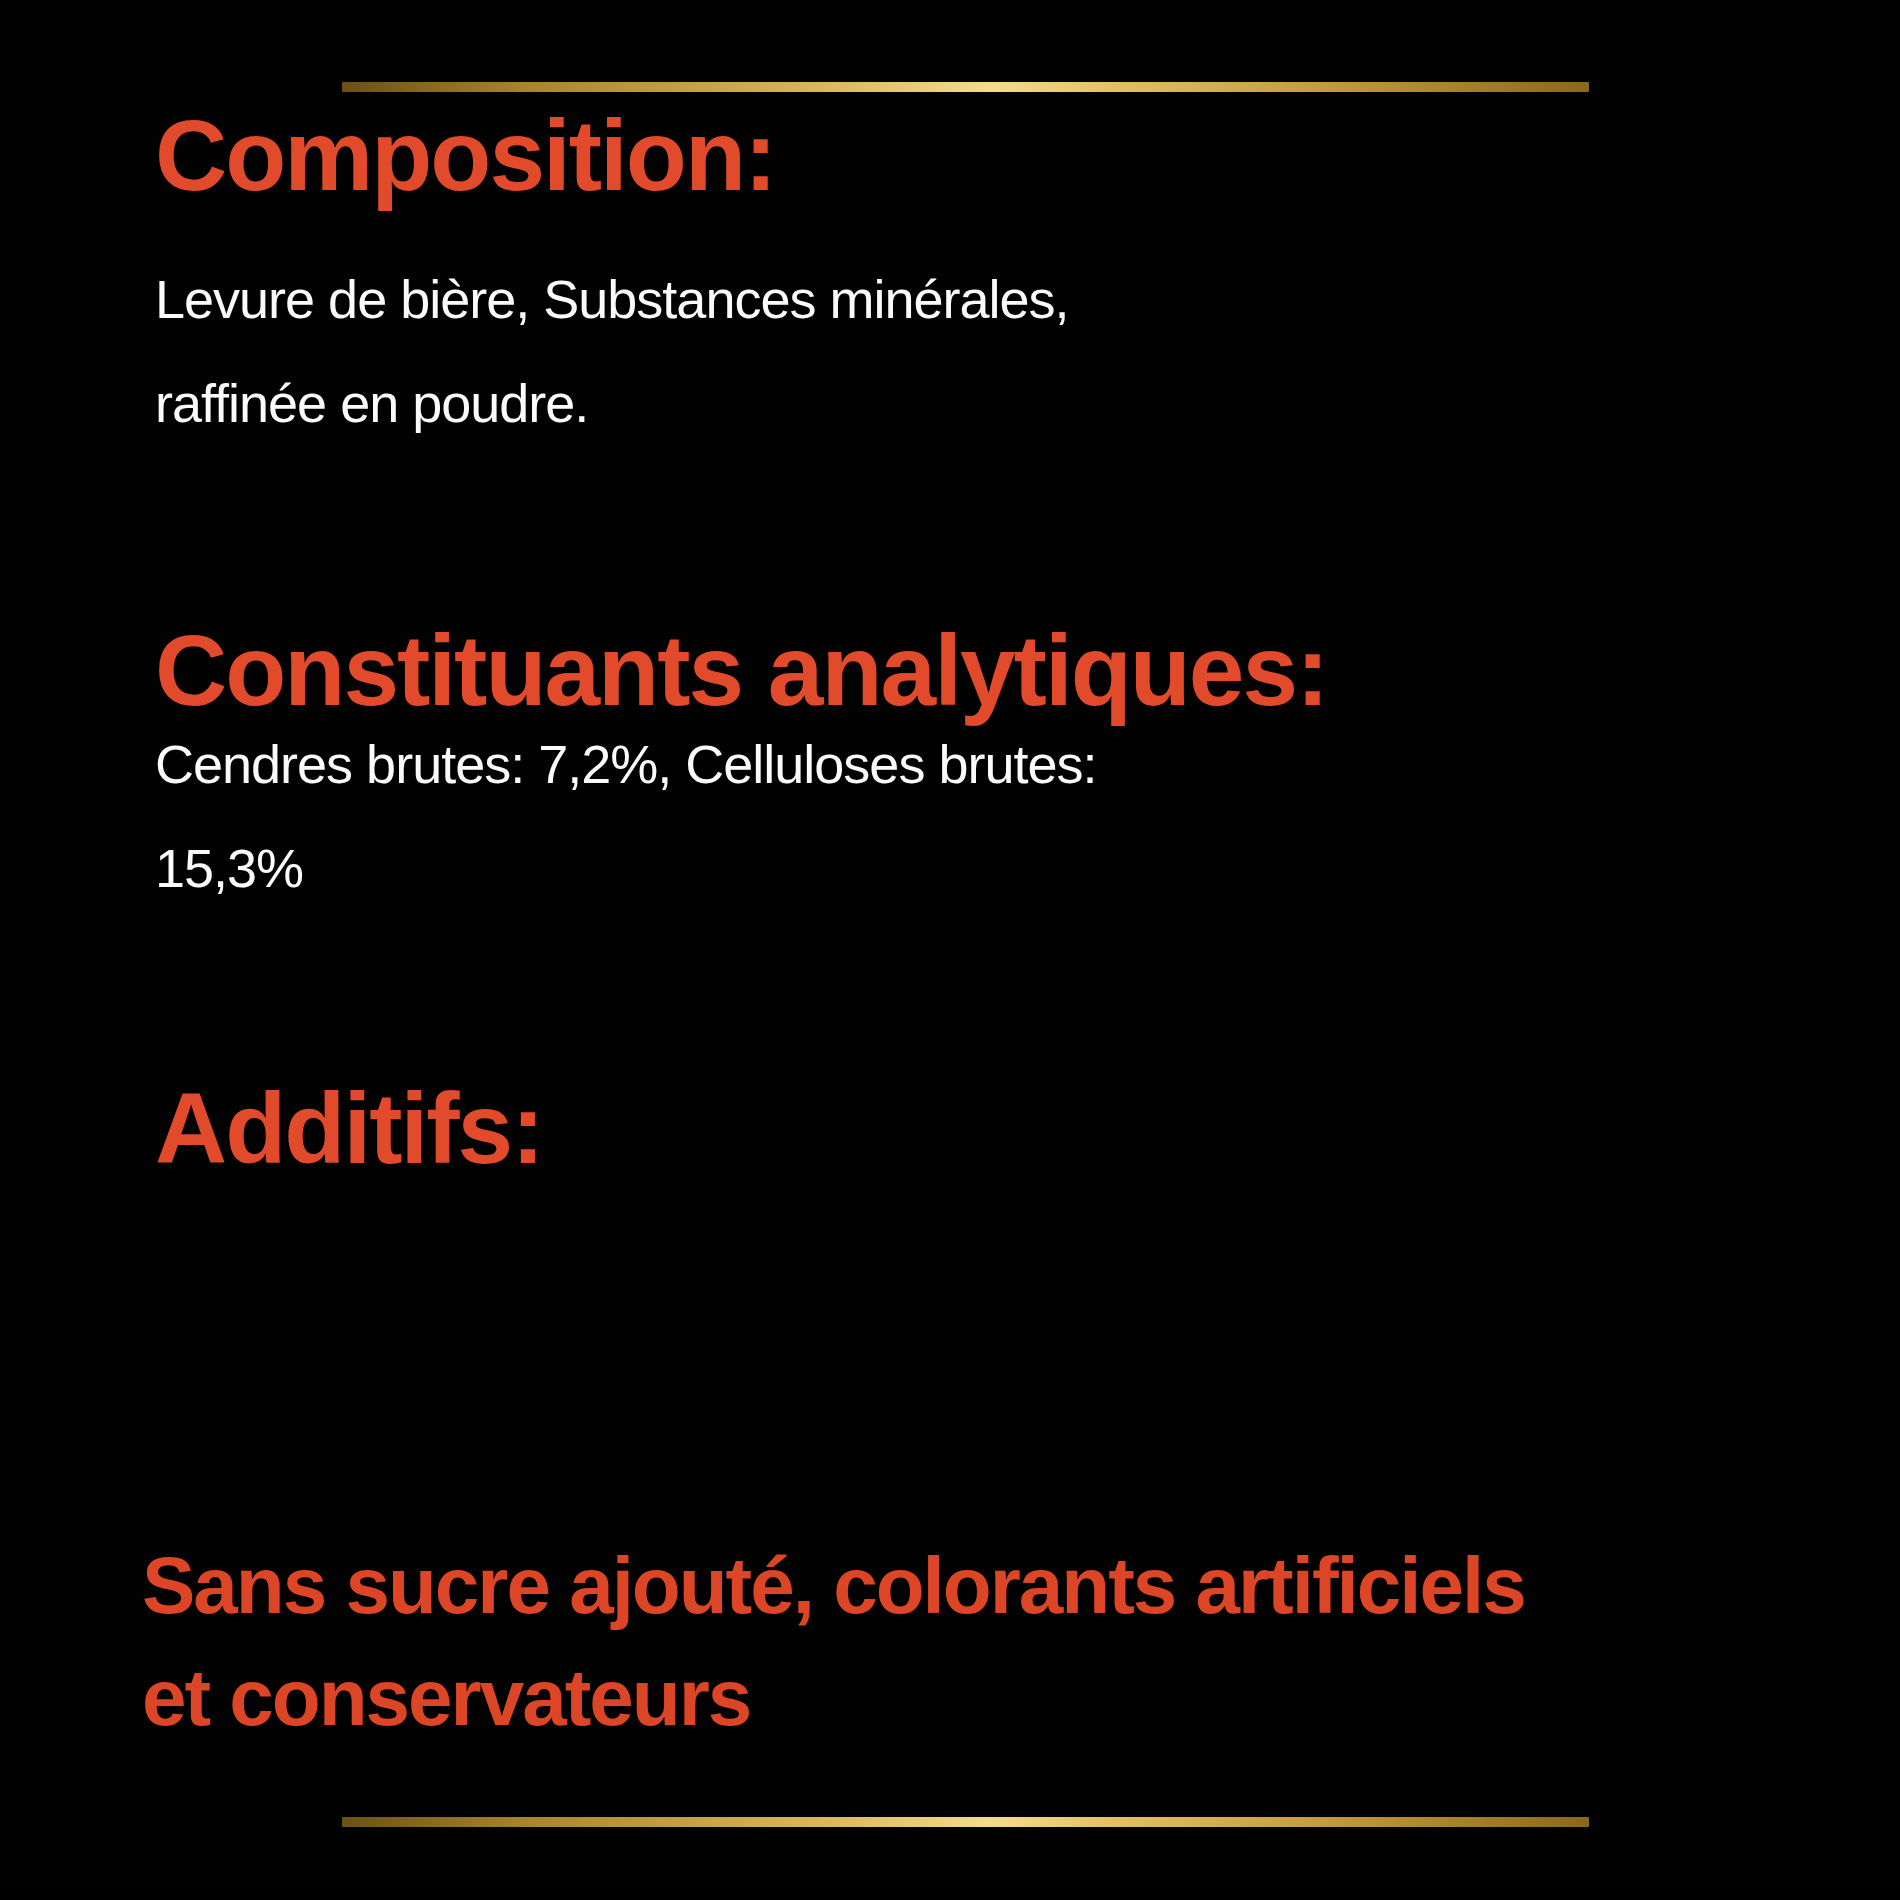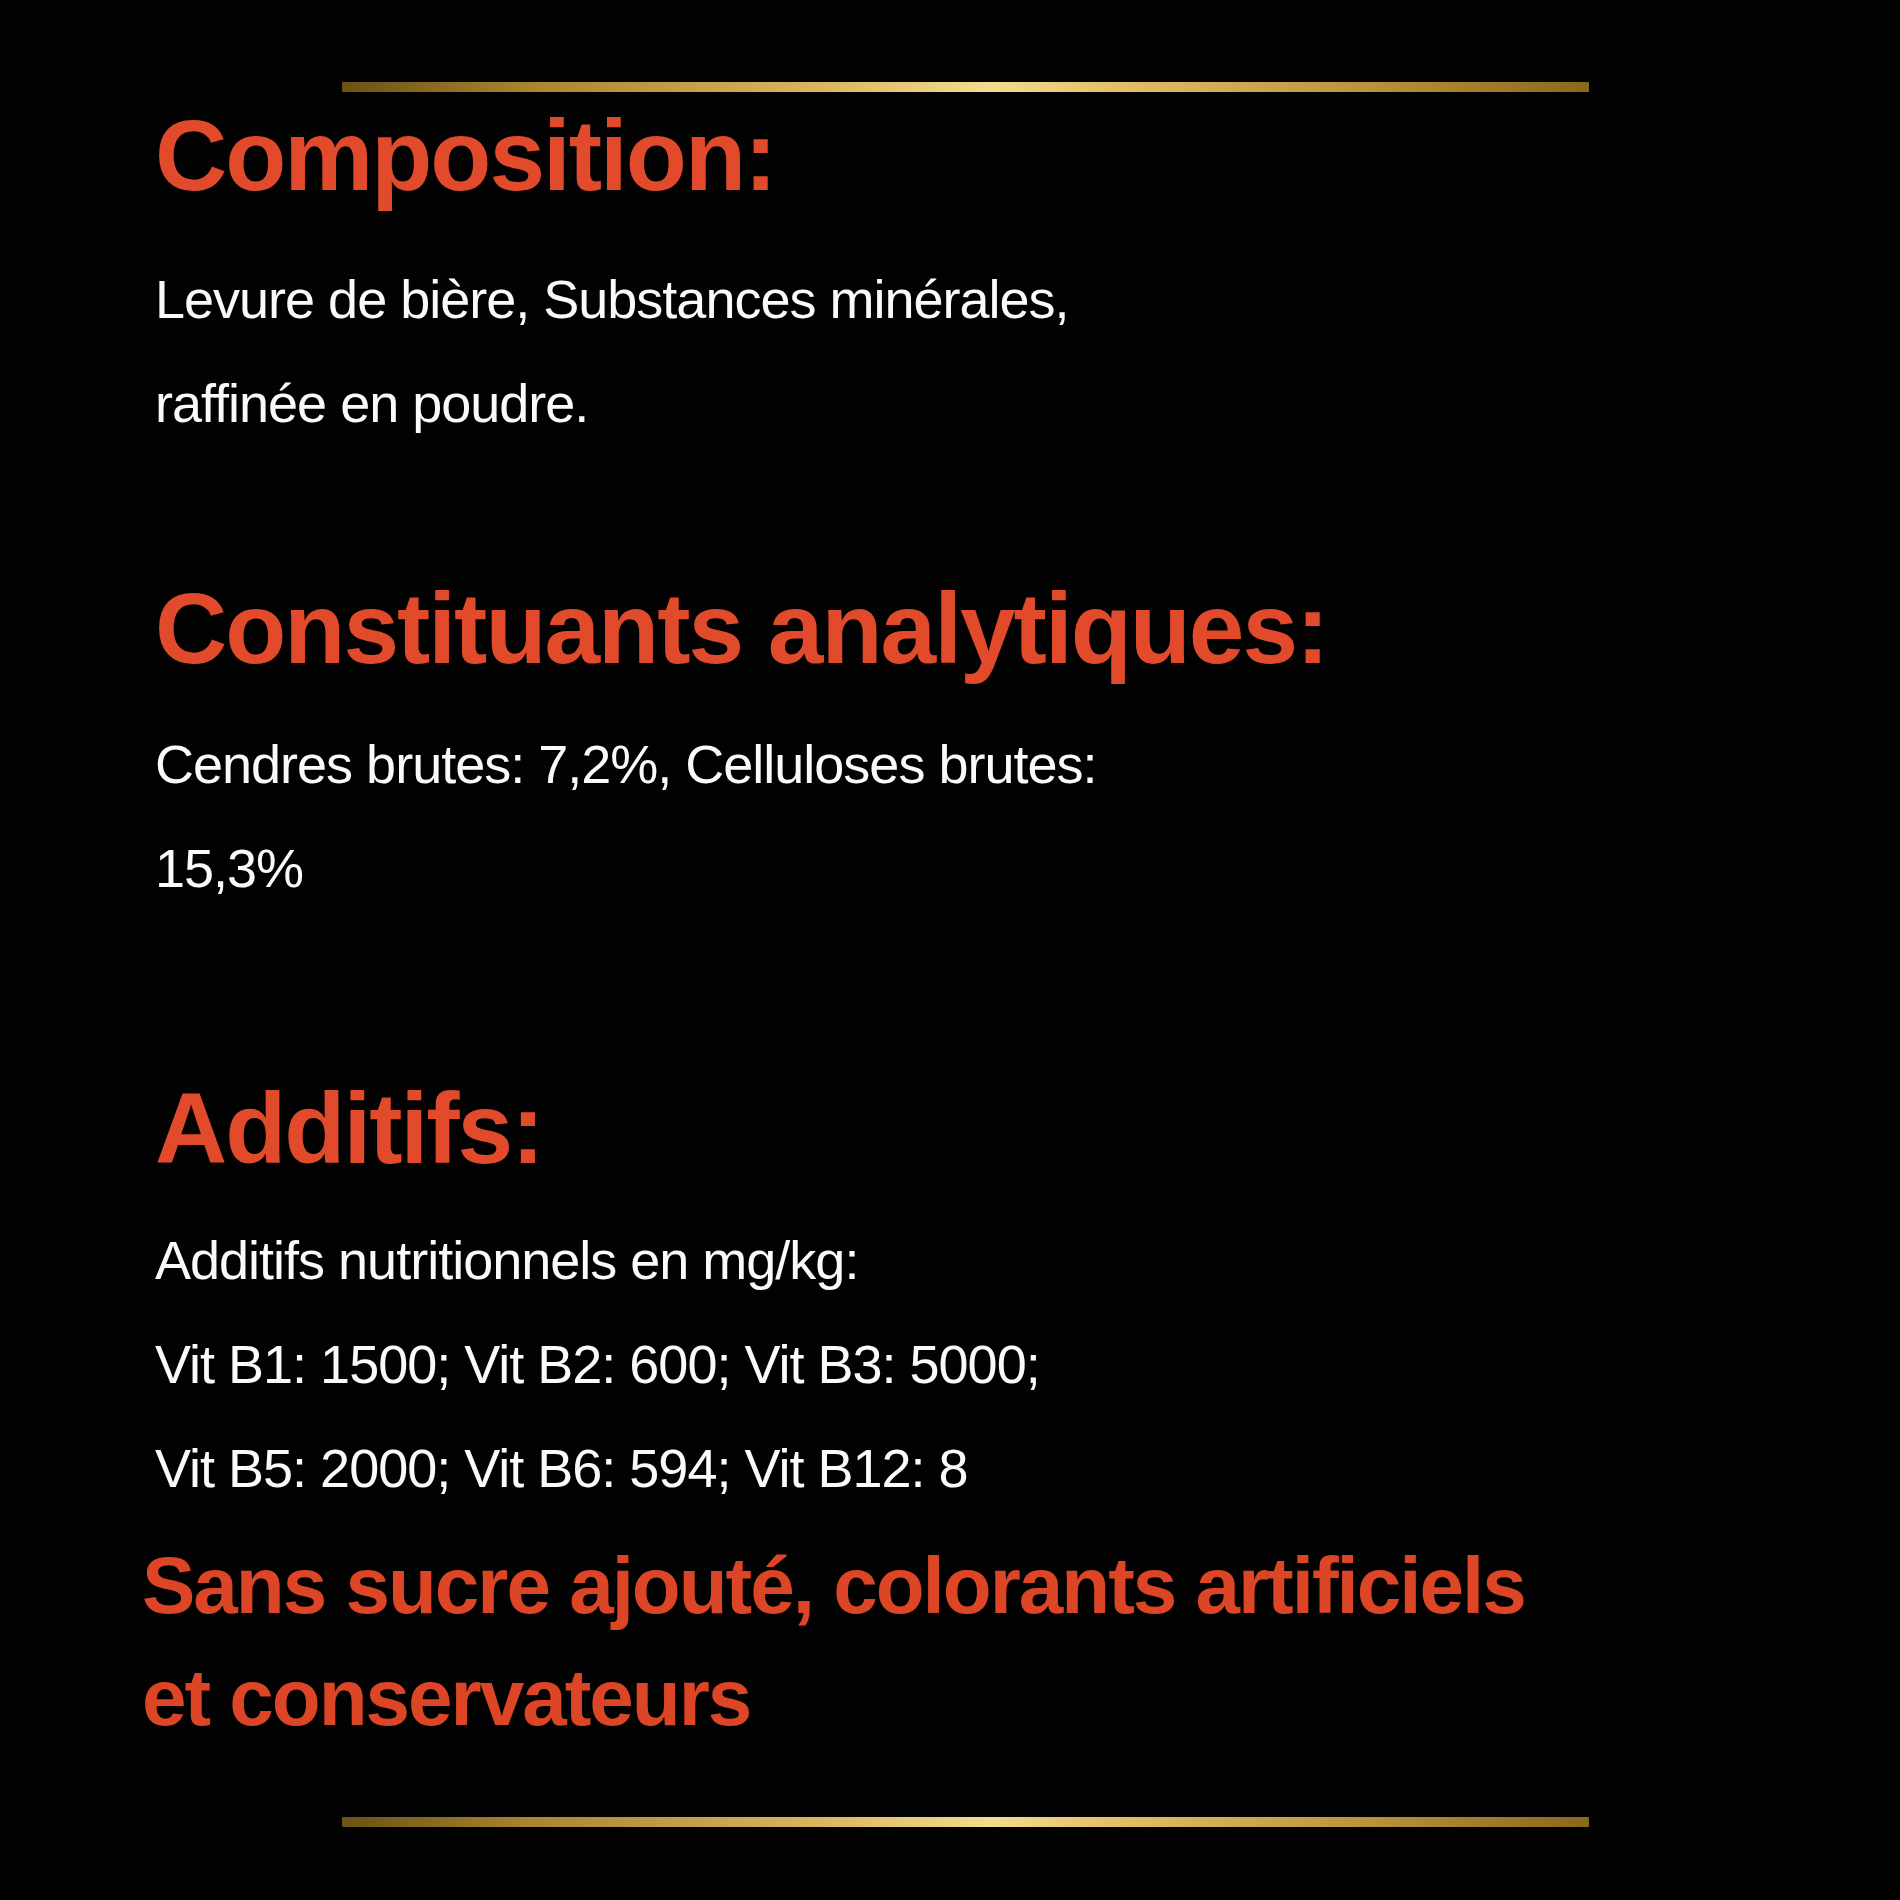--- a/index.html
+++ b/index.html
@@ -62,21 +62,21 @@
     margin: 0;
     font-size: 80px;
     line-height: 112px;
     font-weight: bold;
     letter-spacing: -2px;
     color: #DC4525;
     white-space: nowrap;
   }
   .h-composition   { top: 105px; }
   .b-composition   { top: 247px; }
-  .h-constituants  { top: 578px; }
+  .h-constituants  { top: 620px; }
   .b-constituants  { top: 712px; }
   .h-additifs      { top: 1078px; }
   .b-additifs      { top: 1208px; }
 </style>
 </head>
 <body>
 
 <div class="label">
 
   <div class="gold-line top"></div>
@@ -87,25 +87,20 @@
     <div>raffinée en poudre.</div>
   </div>
 
   <h1 class="heading h-constituants">Constituants analytiques:</h1>
   <div class="bodyblock b-constituants">
     <div>Cendres brutes: 7,2%, Celluloses brutes:</div>
     <div>15,3%</div>
   </div>
 
   <h1 class="heading h-additifs">Additifs:</h1>
-  <div class="bodyblock b-additifs">
-    <div>Additifs nutritionnels en mg/kg:</div>
-    <div>Vit B1: 1500; Vit B2: 600; Vit B3: 5000;</div>
-    <div>Vit B5: 2000; Vit B6: 594; Vit B12: 8</div>
-  </div>
 
   <div class="claim">
     <div>Sans sucre ajouté, colorants artificiels</div>
     <div>et conservateurs</div>
   </div>
 
   <div class="gold-line bottom"></div>
 
 </div>
 

